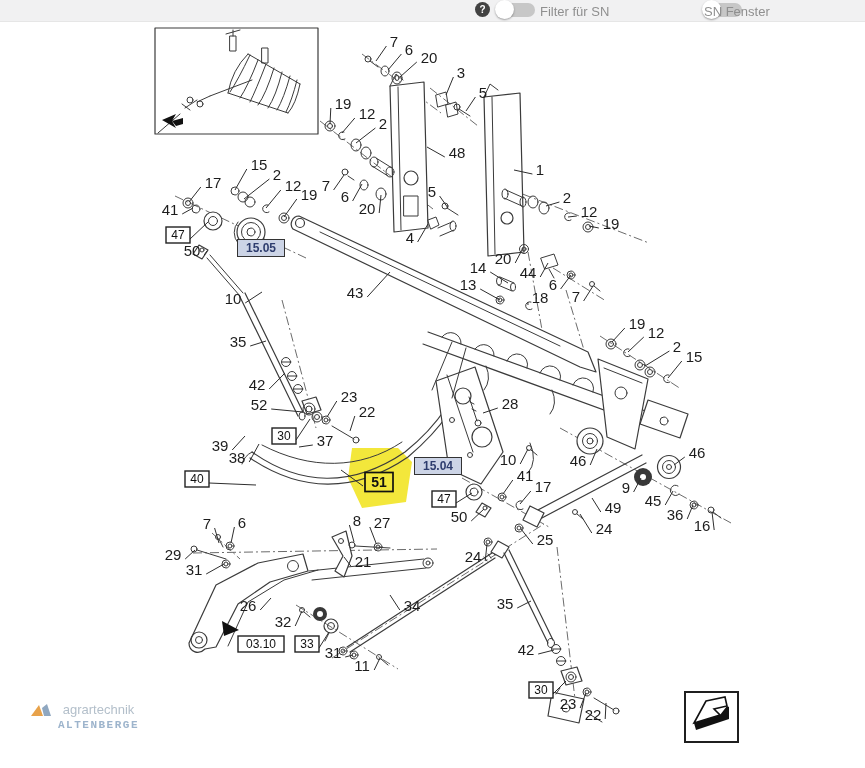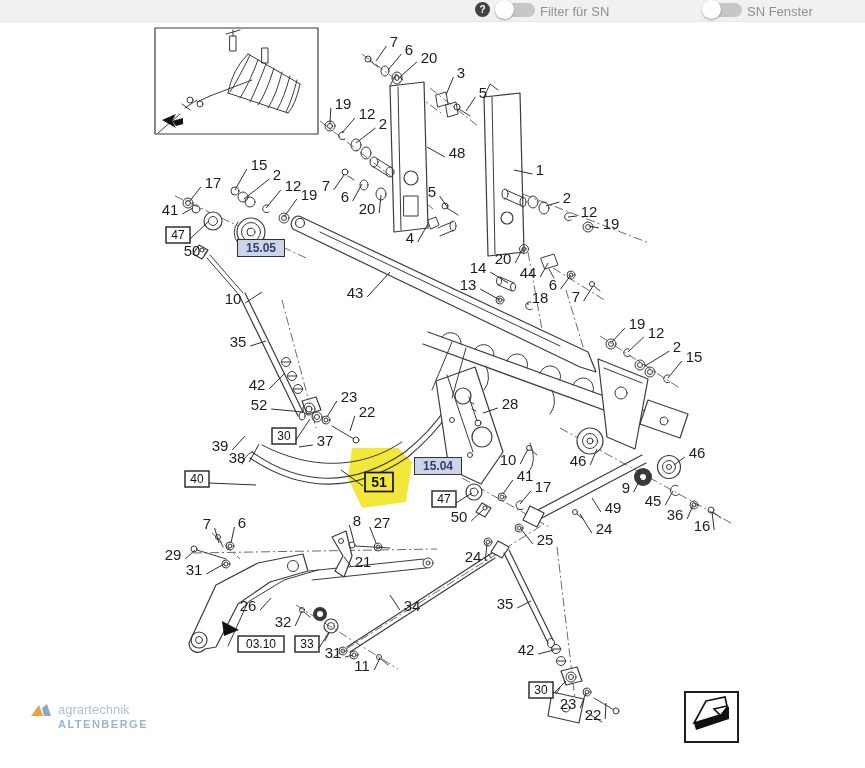--- a/index.html
+++ b/index.html
@@ -8,40 +8,40 @@
   .header{position:absolute;left:0;top:0;width:865px;height:21px;background:var(--header-bg,#f1f1f2);
           border-bottom:1px solid #e6e6e6;z-index:5;}
   .help-badge{position:absolute;left:475px;top:2px;width:15px;height:15px;border-radius:50%;
               background:var(--help-badge,#424242);color:#fff;font-size:10px;font-weight:bold;
               text-align:center;line-height:15px;cursor:pointer;}
   .toggle{position:absolute;top:3px;width:38px;height:14px;border-radius:8px;
           background:var(--toggle-track,#c7c7c7);cursor:pointer;}
   .toggle .knob{position:absolute;left:-2px;top:-3px;width:19px;height:19px;border-radius:50%;
           background:var(--toggle-knob,#fff);box-shadow:0 1px 2px rgba(0,0,0,.35);}
   .toggle-label{position:absolute;top:4px;font-size:13px;color:var(--header-text,#8f8f8f);}
-  #t1{left:497px;} #lbl1{left:540px;text-align:center;} #t2{left:704px;} #lbl2{left:747px;}
+  #t1{left:497px;} #lbl1{left:540px;text-align:center;} #t2{left:704px;} #lbl2{left:704px;}
   svg#diagram{position:absolute;left:0;top:0;z-index:1;}
   .ln{fill:none;stroke:var(--line,#3b3b3b);stroke-width:1.2;stroke-linejoin:round;stroke-linecap:round;}
   .lt{stroke-width:1;}
   .fw{fill:#fff;stroke:var(--line,#3b3b3b);stroke-width:1.2;stroke-linejoin:round;}
   .dk{fill:#383838;stroke:none;}
   .dash{fill:none;stroke:#5a5a5a;stroke-width:.9;stroke-dasharray:9 3 2 3;}
   .leader{fill:none;stroke:#2e2e2e;stroke-width:1;}
   .plabel{font:15px "Liberation Sans",sans-serif;fill:var(--label-text,#1c1c1c);text-anchor:middle;cursor:pointer;}
   .pboxr{fill:#fff;stroke:#222;stroke-width:1.4;}
   .pboxt{font:12px "Liberation Sans",sans-serif;fill:#111;text-anchor:middle;cursor:pointer;}
   .refr{fill:var(--ref-fill,#ccd4e6);stroke:#333;stroke-width:1;}
   .reft{font:bold 12px "Liberation Sans",sans-serif;fill:var(--ref-text,#2e3d6e);text-anchor:middle;cursor:pointer;}
   .hlr{fill:var(--highlight,#f3e73b);stroke:#111;stroke-width:1.7;}
   .hlt{font:bold 14px "Liberation Sans",sans-serif;fill:#111;text-anchor:middle;cursor:pointer;}
   .blob{fill:var(--highlight,#f3e73b);}
-  .logo{position:absolute;left:30px;top:702px;z-index:4;display:flex;align-items:flex-start;}
+  .logo{position:absolute;left:30px;top:702px;z-index:4;display:flex;align-items:flex-start;text-align:center;}
   .logo-text{margin-left:4px;line-height:13px;}
   .logo-l1{font-size:13px;color:var(--logo-text,#b3bfca);}
-  .logo-l2{font-size:11px;font-weight:bold;letter-spacing:1.5px;color:#9db4cc;}
+  .logo-l2{font-size:11px;font-weight:bold;letter-spacing:1.5px;color:#9db4cc;font-family:Liberation Mono, monospace;}
   .navbox{position:absolute;left:684px;top:691px;width:51px;height:48px;background:#fff;
           border:2.5px solid #1f1f1f;z-index:4;cursor:pointer;}
 </style>
 </head>
 <body>
 
 <div class="page">
 
   <div class="header">
     <div class="help-badge">?</div>

